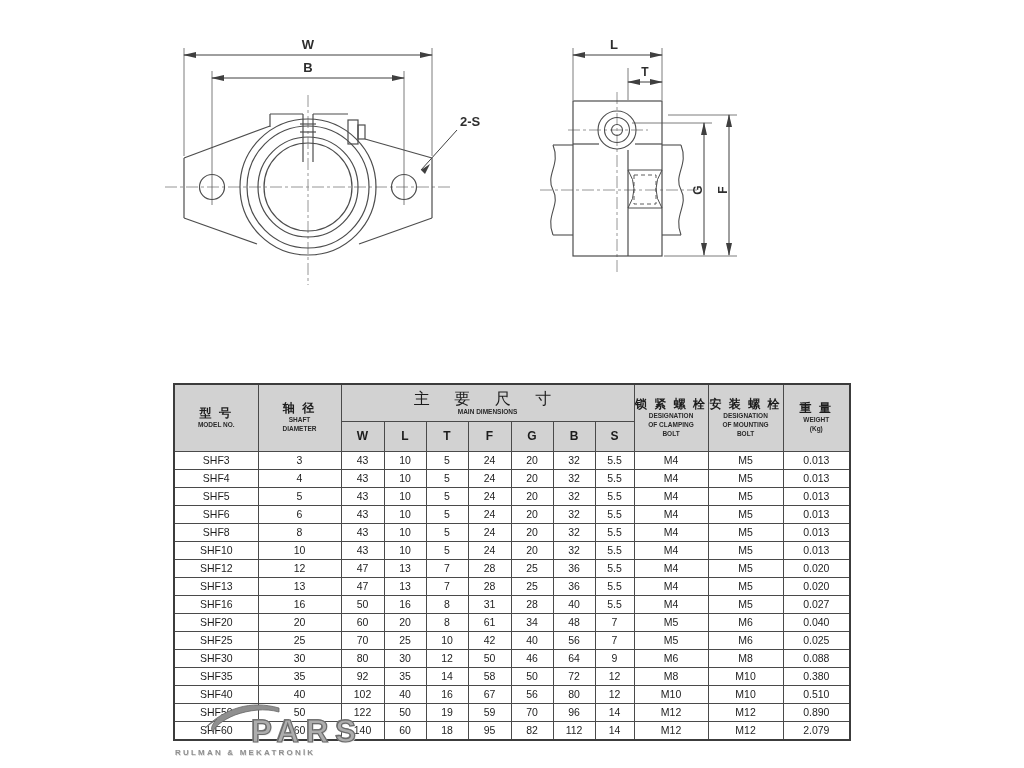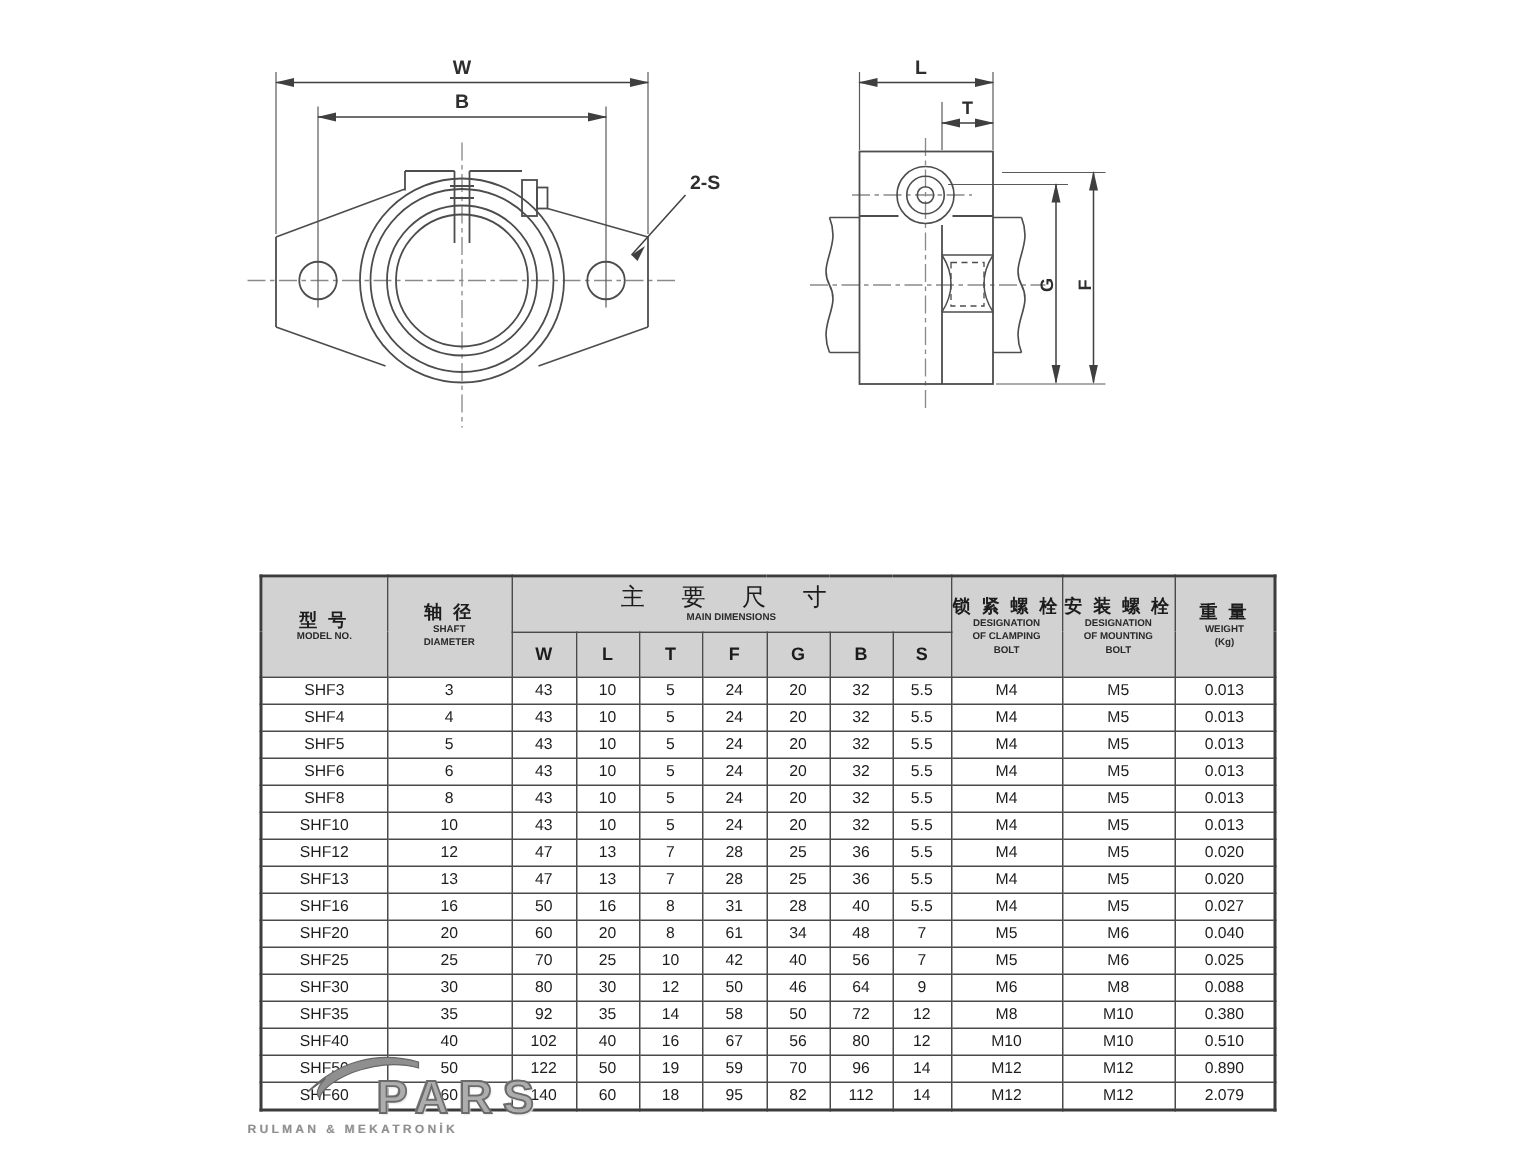--- a/index.html
+++ b/index.html
@@ -25,21 +25,21 @@
   .sub-dim{font-size:12px;font-weight:bold;height:29px;}
   .hdr-top{height:37px;}
   .dim-table tbody td{font-size:10.5px;color:#1d1d1d;height:17px;background:#fff;}
 
   
   .logo{position:absolute;left:163px;top:716px;width:200px;height:50px;z-index:5;}
   .logo .pars{font-size:31px;font-weight:bold;letter-spacing:7px;line-height:1;
       color:#adadad;-webkit-text-stroke:1.2px #6b6b6b;
       text-shadow:1px 1px 1px #e8e8e8, -1px -1px 0 #7d7d7d;text-align:right;}
   .logo .sub{font-size:8px;font-weight:bold;letter-spacing:2.2px;color:#8f8f8f;
-      margin-top:1px;margin-left:2px;text-shadow:0.5px 0.5px 0 #dcdcdc;}
+      margin-top:1px;margin-left:12px;text-shadow:0.5px 0.5px 0 #dcdcdc;}
   .swoosh{position:absolute;left:38px;top:-14px;}
 </style>
 </head>
 <body>
 
 <div class="canvas">
 
   <svg id="front-view" class="drawing" width="350" height="300" viewBox="150 15 350 300">
     <defs>
       <marker id="m1" markerWidth="13" markerHeight="8" refX="12" refY="4" orient="auto-start-reverse" markerUnits="userSpaceOnUse">

